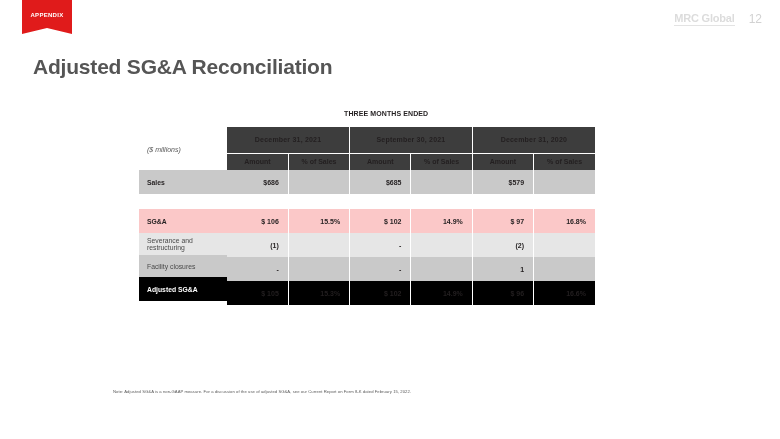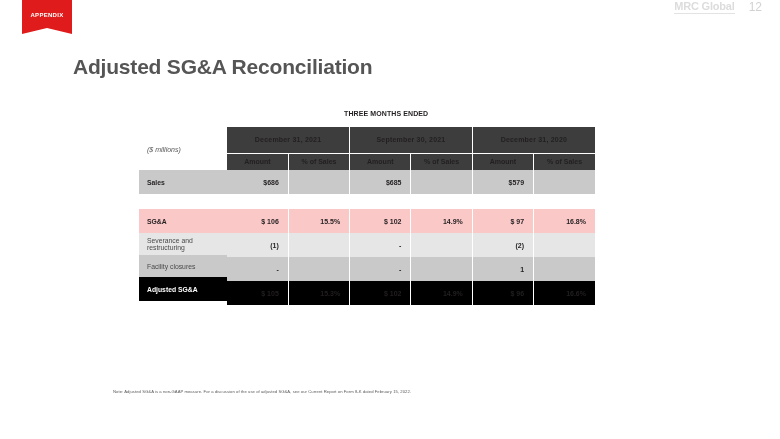--- a/index.html
+++ b/index.html
@@ -34,21 +34,21 @@
     font-weight: bold;
     letter-spacing: 0.3px;
     margin-top: -4px;
     white-space: nowrap;
   }
 
   
   .brand-area {
     position: absolute;
     right: 18px;
-    top: 0;
+    top: 12px;
     display: flex;
     align-items: flex-start;
     gap: 14px;
   }
   .brand-logo {
     font-size: 11px;
     font-weight: bold;
     color: #dcdcdc;
     letter-spacing: -0.2px;
     border-bottom: 1px solid #e3e3e3;
@@ -62,21 +62,20 @@
 
   
   .slide-title {
     position: absolute;
     left: 33px;
     top: 55px;
     font-size: 21px;
     font-weight: bold;
     color: #555555;
     letter-spacing: -0.2px;
-    margin-left: 40px;
   }
 
   
   .table-wrap {
     position: absolute;
     left: 139px;
     top: 110px;
     width: 456px;
   }
   .tme-label {

